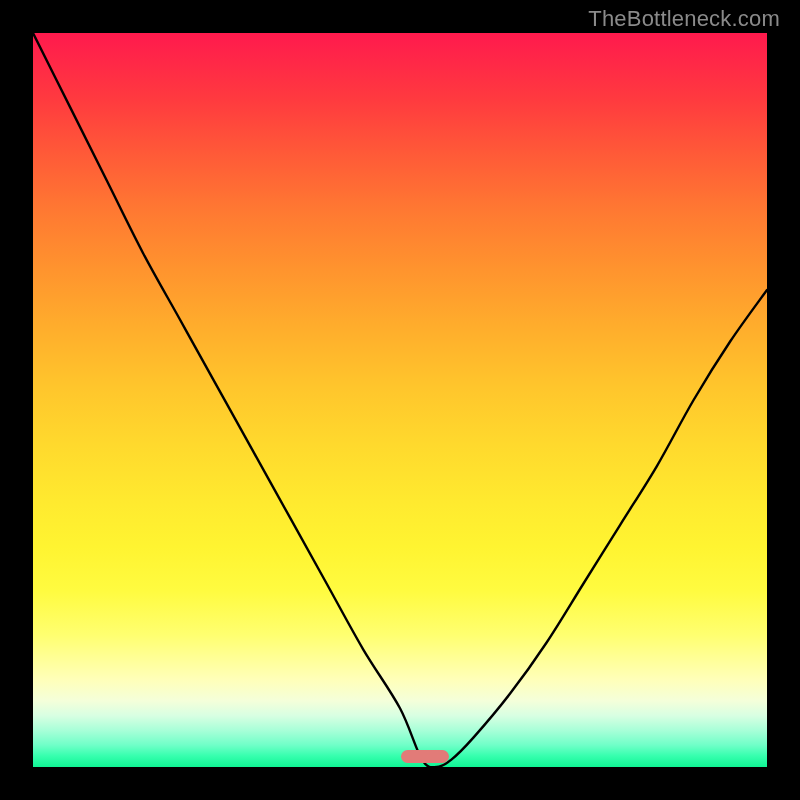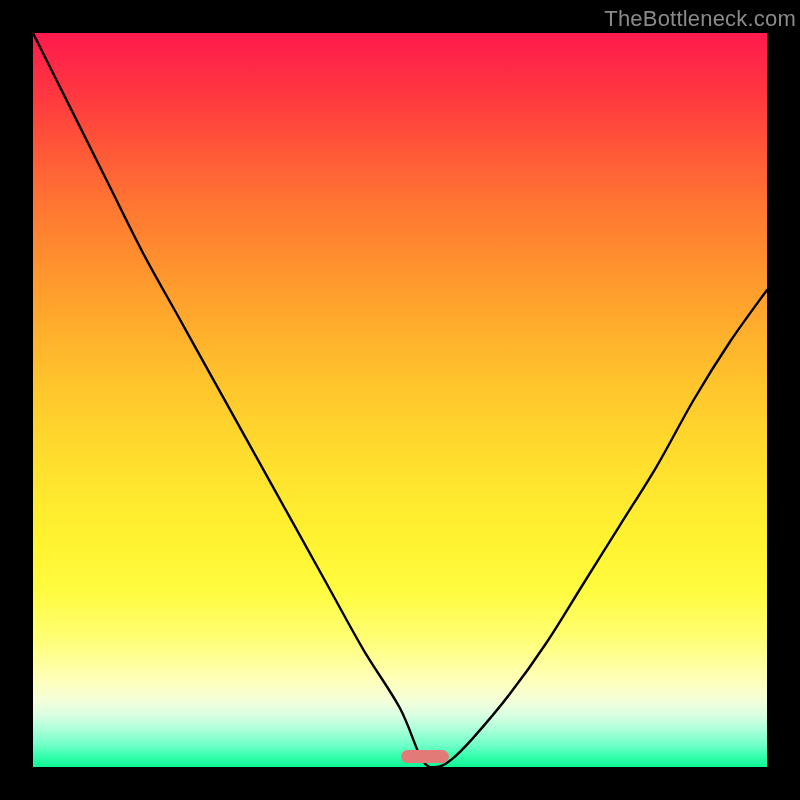--- a/index.html
+++ b/index.html
@@ -65,21 +65,21 @@
     background: #e27b78;
   }
   svg.curve {
     position: absolute;
     top: 0;
     left: 0;
   }
   .watermark {
     position: absolute;
     top: 6px;
-    right: 4px;
+    right: 20px;
     color: #8a8a8a;
     font-size: 22px;
     font-weight: 500;
     letter-spacing: 0.2px;
   }
 </style>
 </head>
 <body>
 
 <div class="frame">

